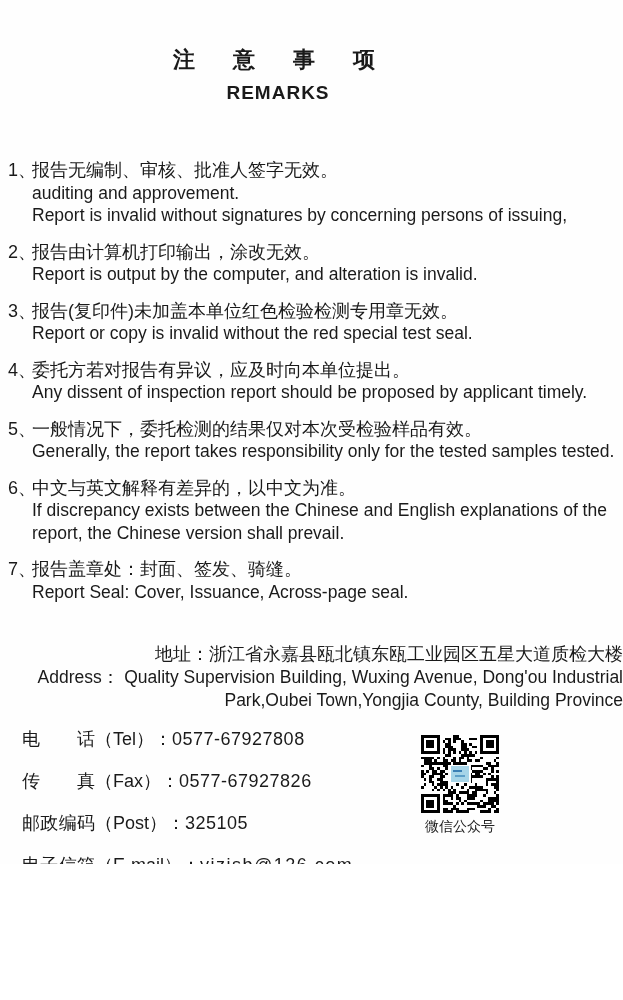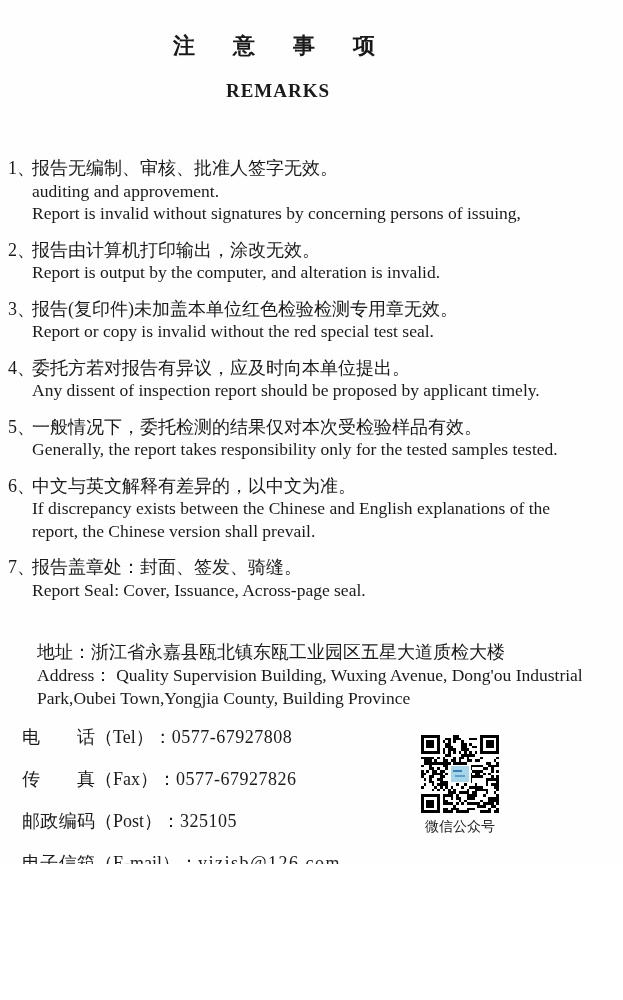--- a/index.html
+++ b/index.html
@@ -1,36 +1,36 @@
 <!DOCTYPE html>
 <html><head>
 <meta charset="utf-8">
 <style>
   html, body { margin:0; padding:0; background:#ffffff; }
   .page {
     position: relative;
     width: 623px;
     height: 864px;
     box-sizing: border-box;
-    padding-top: 33px;
+    padding-top: 47px;
     background: #fefefe;
     color: #1a1a1a;
-    font-family: Liberation Serif, serif;
+    font-family: Liberation Sans, sans-serif;
     overflow: hidden;
   }
   .header { width: 556px; text-align: center; }
   .title-zh {
     font-size: 22px;
     font-weight: bold;
     letter-spacing: 8px;
     line-height: 26px;
     white-space: nowrap;
   }
   .title-en {
-    margin-top: 22px;
+    margin-top: 10px;
     font-size: 19px;
     font-weight: bold;
     letter-spacing: 1px;
     line-height: 20px;
   }
   .notice-list {
     list-style: none;
     margin: 56px 0 0 8px;
     padding: 0;
   }
@@ -39,20 +39,21 @@
     margin-bottom: 14px;
     font-size: 18px;
     line-height: 22.5px;
   }
   .item .num { flex: none; width: 24px; }
   .item .en { font-size: 17.5px; }
   .address {
     margin: 40px 0 0 37px;
     font-size: 18px;
     line-height: 23px;
+    text-align: right;
   }
   .address .en { font-size: 17.5px; }
   .contacts { margin: 16px 0 16px 22px; }
   .crow {
     font-size: 18px;
     line-height: 22px;
     margin-bottom: 20px;
     white-space: nowrap;
   }
   .c-zh {

